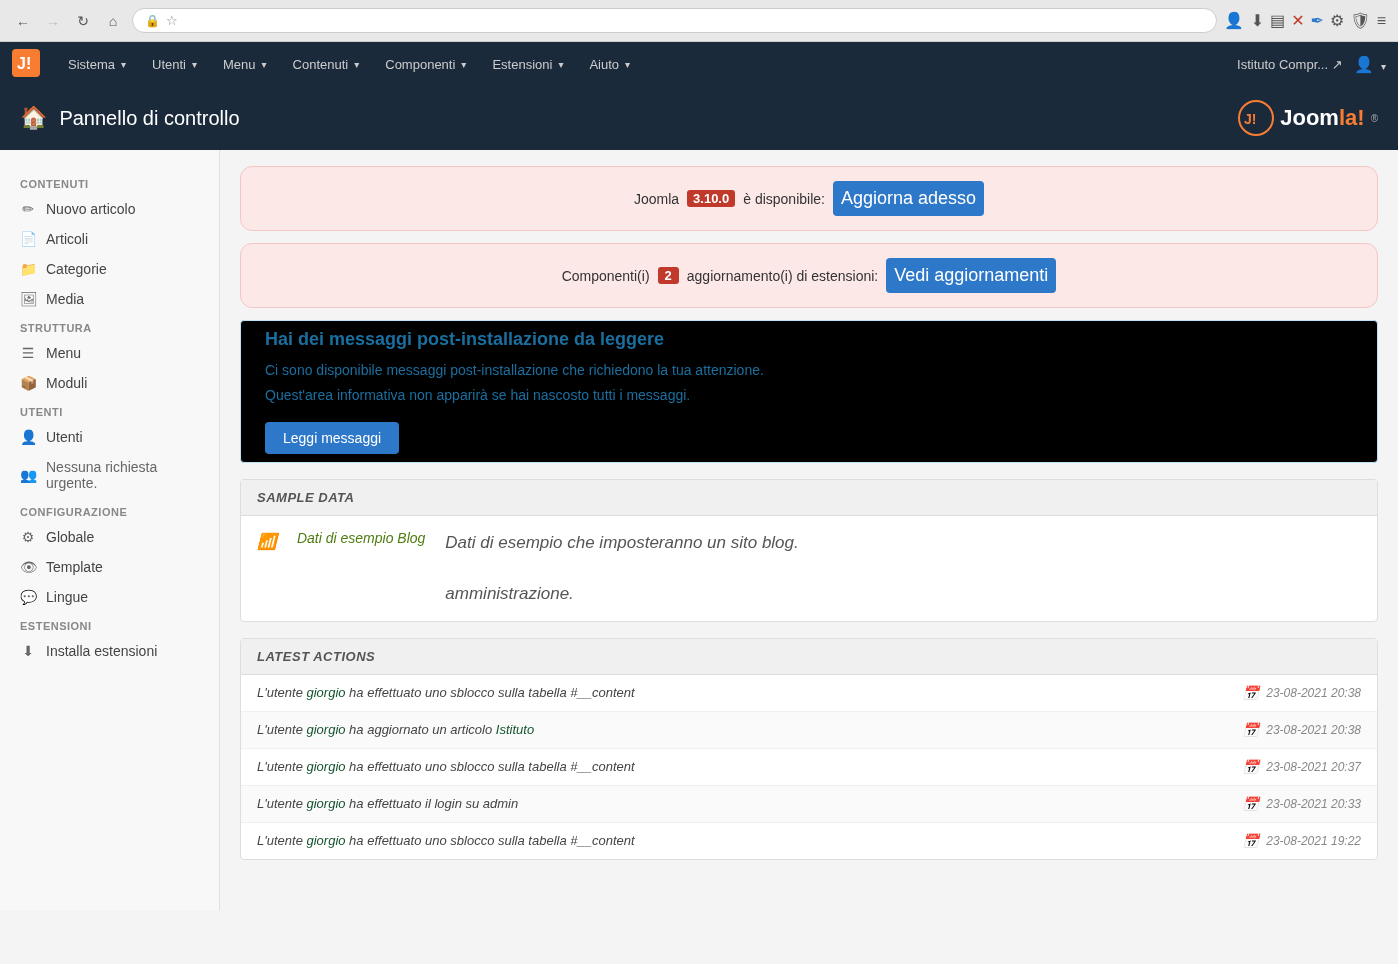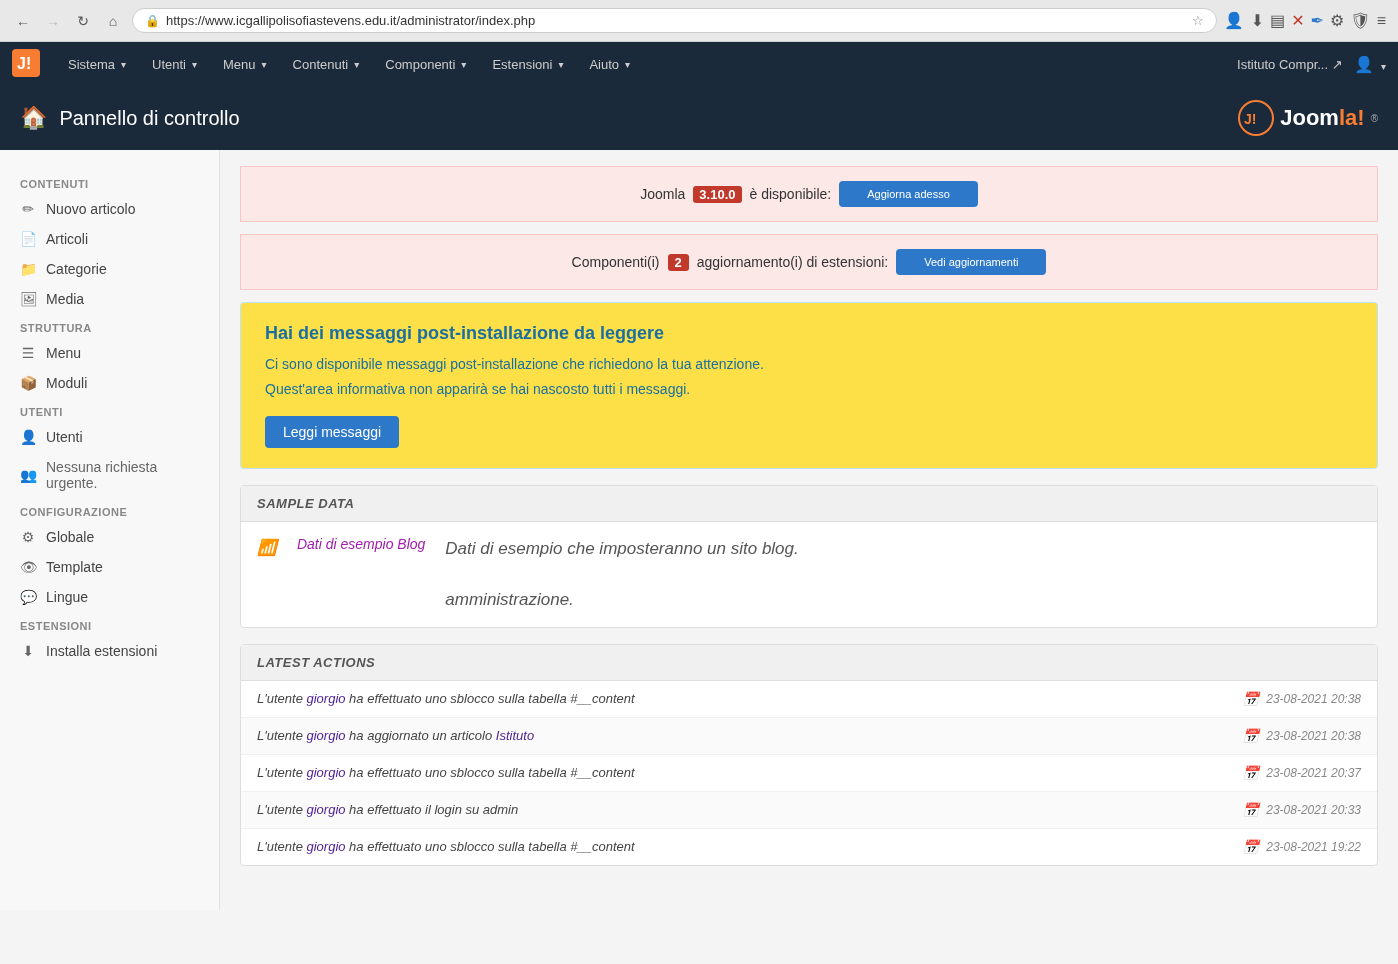--- a/index.html
+++ b/index.html
@@ -89,21 +89,21 @@
     .sidebar-item .si-icon { font-size: 14px; color: #666; width: 16px; text-align: center; }
     .sidebar-item.static-text { cursor: default; color: #666; }
 
     
     .content-area { flex: 1; padding: 16px 20px; overflow: auto; }
 
     
     .alert-banner {
       background: #fde8e8;
       border: 1px solid #f5c6c6;
-      border-radius: 0;
+      border-radius: 12px;
       padding: 14px 20px;
       margin-bottom: 12px;
       display: flex;
       align-items: center;
       justify-content: center;
       gap: 8px;
       font-size: 14px;
       color: #333;
     }
     .alert-version-badge {
@@ -119,32 +119,32 @@
       color: white;
       padding: 1px 7px;
       border-radius: 3px;
       font-size: 13px;
       font-weight: bold;
     }
     .btn-primary {
       background: #2d78c8;
       color: white;
       border: none;
-      padding: 7px 28px;
+      padding: 7px 8px;
       border-radius: 4px;
       cursor: pointer;
-      font-size: 11px;
+      font-size: 18px;
     }
 
     
     .info-box {
-      background: #fde047;
+      background: #000000;
       border: 1px solid #bee3f8;
       border-radius: 4px;
-      padding: 20px 24px;
+      padding: 8px 24px;
       margin-bottom: 16px;
     }
     .info-box h3 { color: #1a6fa0; font-size: 18px; margin-bottom: 10px; font-weight: bold; }
     .info-box p { color: #1a6fa0; font-size: 14px; line-height: 1.5; margin-bottom: 4px; }
     .btn-info {
       background: #2d78c8;
       color: white;
       border: none;
       padding: 8px 18px;
       border-radius: 4px;
@@ -175,57 +175,56 @@
     .section-content { padding: 0; }
     .sample-data-row {
       display: flex;
       align-items: flex-start;
       padding: 14px 16px;
       gap: 20px;
       border-bottom: 1px solid #f0f0f0;
     }
     .sample-data-row:last-child { border-bottom: none; }
     .sample-data-icon { color: #2d78c8; font-size: 16px; margin-top: 2px; }
-    .sample-data-link { color: #a21caf; cursor: pointer; font-size: 14px; white-space: nowrap; }
+    .sample-data-link { color: #4d7c0f; cursor: pointer; font-size: 14px; white-space: nowrap; }
     .sample-data-desc { color: #555; font-size: 17px; line-height: 1.5; }
 
     
     .action-row {
       display: flex;
       align-items: center;
       justify-content: space-between;
       padding: 10px 16px;
       border-bottom: 1px solid #f0f0f0;
       font-size: 13px;
     }
     .action-row:last-child { border-bottom: none; }
     .action-row:nth-child(even) { background: #fafafa; }
     .action-text { color: #444; }
-    .action-link { color: #4c1d95; cursor: pointer; }
+    .action-link { color: #14532d; cursor: pointer; }
     .action-meta { display: flex; align-items: center; gap: 6px; color: #888; font-size: 12px; white-space: nowrap; }
     .action-meta-icon { font-size: 14px; color: #aaa; }
 
     
     .caret { font-size: 10px; margin-left: 2px; }
 
     
     .joomla-text { font-size: 22px; font-weight: bold; color: white; }
     .joomla-text span { color: #f87d32; }
   </style>
 </head>
 <body>
 
 <div class="browser-chrome">
   <button class="browser-nav-btn">←</button>
   <button class="browser-nav-btn disabled">→</button>
   <button class="browser-nav-btn">↻</button>
   <button class="browser-nav-btn">⌂</button>
   <div class="browser-addressbar">
     <span class="lock-icon">🔒</span>
-    <span class="url-text">https://www.icgallipolisofiastevens.edu.it/administrator/index.php</span>
     <span class="star-icon">☆</span>
   </div>
   <div class="browser-actions">
     <span class="browser-action-icon">👤</span>
     <span class="browser-action-icon">⬇</span>
     <span class="browser-action-icon">▤</span>
     <span class="browser-action-icon" style="color:#c0392b;">✕</span>
     <span class="browser-action-icon" style="color:#2d78c8;">✒</span>
     <span class="browser-action-icon">⚙</span>
     <span class="browser-action-icon">🛡</span>

